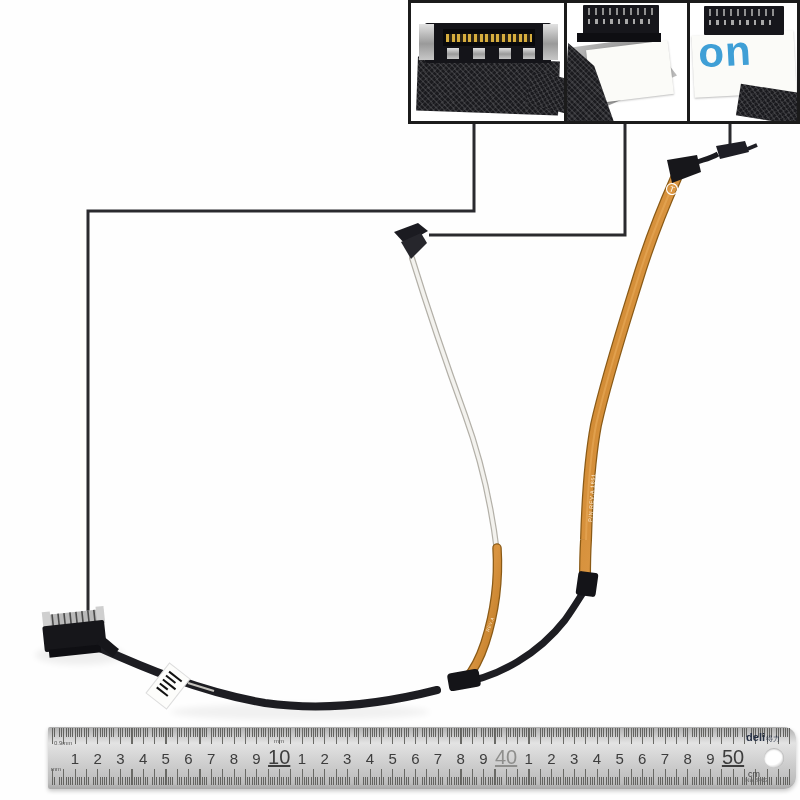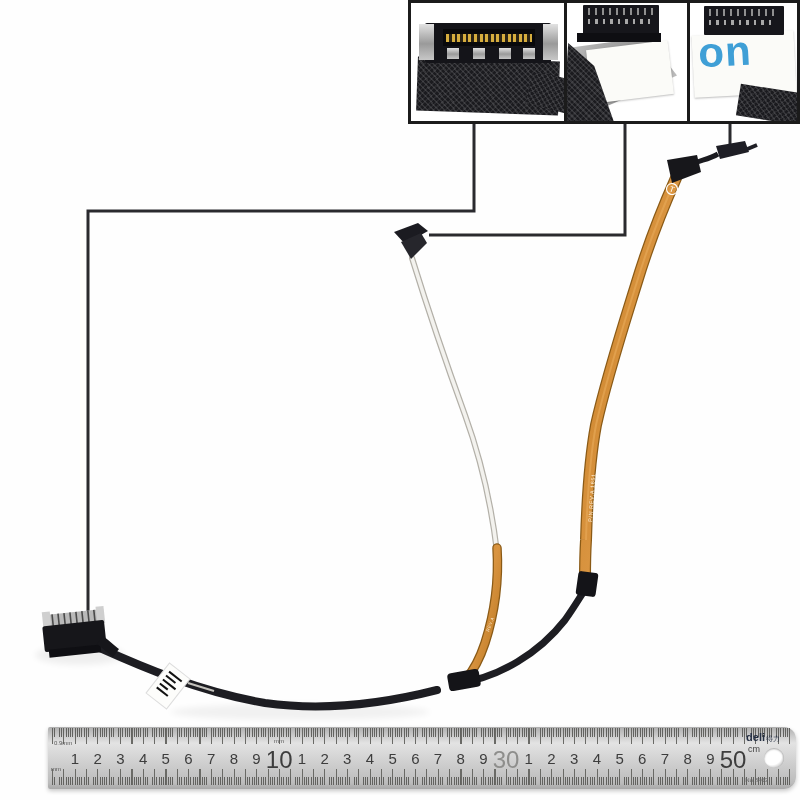--- a/index.html
+++ b/index.html
@@ -68,24 +68,24 @@
   }
   .ticks{position:absolute;left:4px;right:6px;}
   .t-top-mm {top:1px;height:9px;background:repeating-linear-gradient(90deg,#62625f 0 .9px,transparent .9px 2.269px);}
   .t-top-5mm{top:1px;height:16px;background:repeating-linear-gradient(90deg,#6a6a66 0 1.1px,transparent 1.1px 11.345px);}
   .t-bot-5mm{bottom:4px;height:16px;background:repeating-linear-gradient(90deg,#6a6a66 0 1.1px,transparent 1.1px 11.345px);}
   .t-bot-mm {bottom:4px;height:8px;background:repeating-linear-gradient(90deg,#62625f 0 .9px,transparent .9px 2.269px);}
   .ruler-num{
     position:absolute;top:23px;transform:translateX(-50%);
     font-size:15px;color:#3d3d3d;font-weight:normal;
   }
-  .ruler-num.major{top:19px;font-size:24px;}
+  .ruler-num.major{top:19px;font-size:20px;text-decoration:underline;}
   .ruler-num.hollow{color:#8e8e8c;}
   .ruler-small{position:absolute;font-size:6px;color:#555;}
-  .ruler-cm{position:absolute;top:17px;font-size:9px;color:#454545;}
+  .ruler-cm{position:absolute;top:42px;font-size:9px;color:#454545;}
   .deli{position:absolute;right:16px;top:4px;font-size:11px;font-weight:bold;color:#242e42;}
   .deli-cn{font-size:7px;font-weight:normal;margin-left:1px;}
   .ruler-model{position:absolute;right:28px;bottom:6px;font-size:6px;color:#666;}
   .ruler-hole{
     position:absolute;right:12px;top:21px;width:20px;height:20px;border-radius:50%;
     background:radial-gradient(circle at 40% 35%,#ffffff 55%,#cdcdcd 75%,#b9b9b9);
     box-shadow:inset 0 1px 2px rgba(0,0,0,.35);
   }
 </style>
 </head>
@@ -223,21 +223,21 @@
         <span class="ruler-num major" style="left: 231.2px;">10</span>
         <span class="ruler-num" style="left: 253.89px;">1</span>
         <span class="ruler-num" style="left: 276.58px;">2</span>
         <span class="ruler-num" style="left: 299.27px;">3</span>
         <span class="ruler-num" style="left: 321.96px;">4</span>
         <span class="ruler-num" style="left: 344.65px;">5</span>
         <span class="ruler-num" style="left: 367.34px;">6</span>
         <span class="ruler-num" style="left: 390.03px;">7</span>
         <span class="ruler-num" style="left: 412.72px;">8</span>
         <span class="ruler-num" style="left: 435.41px;">9</span>
-        <span class="ruler-num major hollow" style="left: 458.1px;">30</span>
+        <span class="ruler-num major hollow" style="left: 458.1px;">40</span>
         <span class="ruler-num" style="left: 480.79px;">1</span>
         <span class="ruler-num" style="left: 503.48px;">2</span>
         <span class="ruler-num" style="left: 526.17px;">3</span>
         <span class="ruler-num" style="left: 548.86px;">4</span>
         <span class="ruler-num" style="left: 571.55px;">5</span>
         <span class="ruler-num" style="left: 594.24px;">6</span>
         <span class="ruler-num" style="left: 616.93px;">7</span>
         <span class="ruler-num" style="left: 639.62px;">8</span>
         <span class="ruler-num" style="left: 662.31px;">9</span>
         <span class="ruler-num major" style="left: 685px;">50</span>

